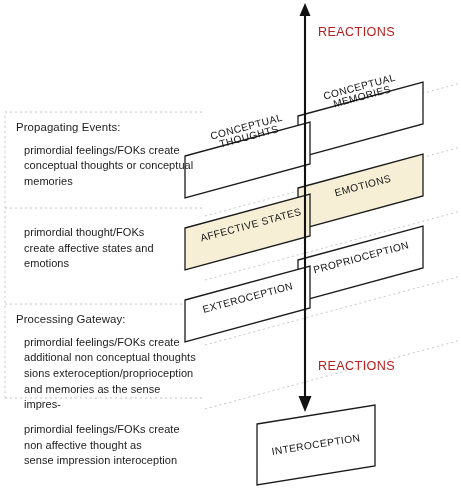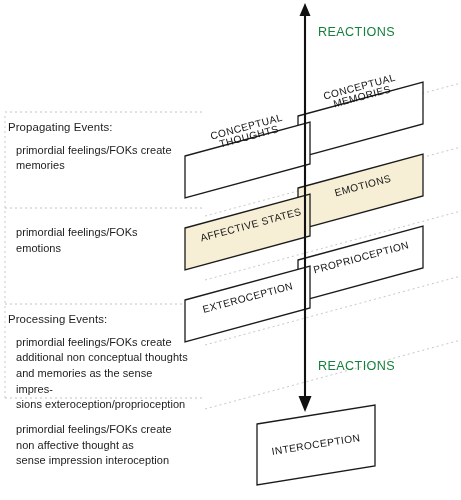--- a/index.html
+++ b/index.html
@@ -23,21 +23,21 @@
     left: 0;
     top: 0;
     width: 461px;
     height: 500px;
     overflow: visible;
   }
 
   
   .tier {
     position: absolute;
-    left: 8px;
+    left: 16px;
     width: 190px;
   }
   .tier-title {
     font-size: 11.4px;
     font-weight: 400;
     letter-spacing: .1px;
     color: #1b1b1b;
     margin: 0 0 3px 0;
     line-height: 1.2;
   }
@@ -48,21 +48,21 @@
     margin: 8px;
     letter-spacing: .05px;
   }
   .tier-body span { display: block; }
 
   
   .reaction {
     position: absolute;
     font-size: 12.6px;
     letter-spacing: .4px;
-    color: #15803d;
+    color: #b91c1c;
     white-space: nowrap;
     text-align: right;
   }
   #reaction-top  { left: 318px; top: 25px; }
   #reaction-bot  { left: 318px; top: 359px; }
 
   
   .shape-label {
     position: absolute;
     font-size: 10.2px;
@@ -113,38 +113,40 @@
 
     <polygon points="305,3 299.5,16 310.5,16" fill="#111111"></polygon>
 
     <polygon points="305,412 298.5,396 311.5,396" fill="#111111"></polygon>
   </svg>
 
   <div class="tier" id="tier-0" style="top:121px">
     <div class="tier-title">Propagating Events:</div>
     <div class="tier-body">
       <span>primordial feelings/FOKs create</span>
+      <span>conceptual thoughts or conceptual</span>
       <span>memories</span>
     </div>
   </div>
 
   <div class="tier" id="tier-1" style="top:217px">
     <div class="tier-body">
-      <span>primordial feelings/FOKs</span>
+      <span>primordial thought/FOKs</span>
+      <span>create affective states and</span>
       <span>emotions</span>
     </div>
   </div>
 
   <div class="tier" id="tier-2" style="top:313px">
-    <div class="tier-title">Processing Events:</div>
+    <div class="tier-title">Processing Gateway:</div>
     <div class="tier-body">
       <span>primordial feelings/FOKs create</span>
       <span>additional non conceptual thoughts</span>
+      <span>sions exteroception/proprioception</span>
       <span>and memories as the sense impres-</span>
-      <span>sions exteroception/proprioception</span>
     </div>
   </div>
 
   <div class="tier" id="tier-3" style="top:414px">
     <div class="tier-body">
       <span>primordial feelings/FOKs create</span>
       <span>non affective thought as</span>
       <span>sense impression interoception</span>
     </div>
   </div>

